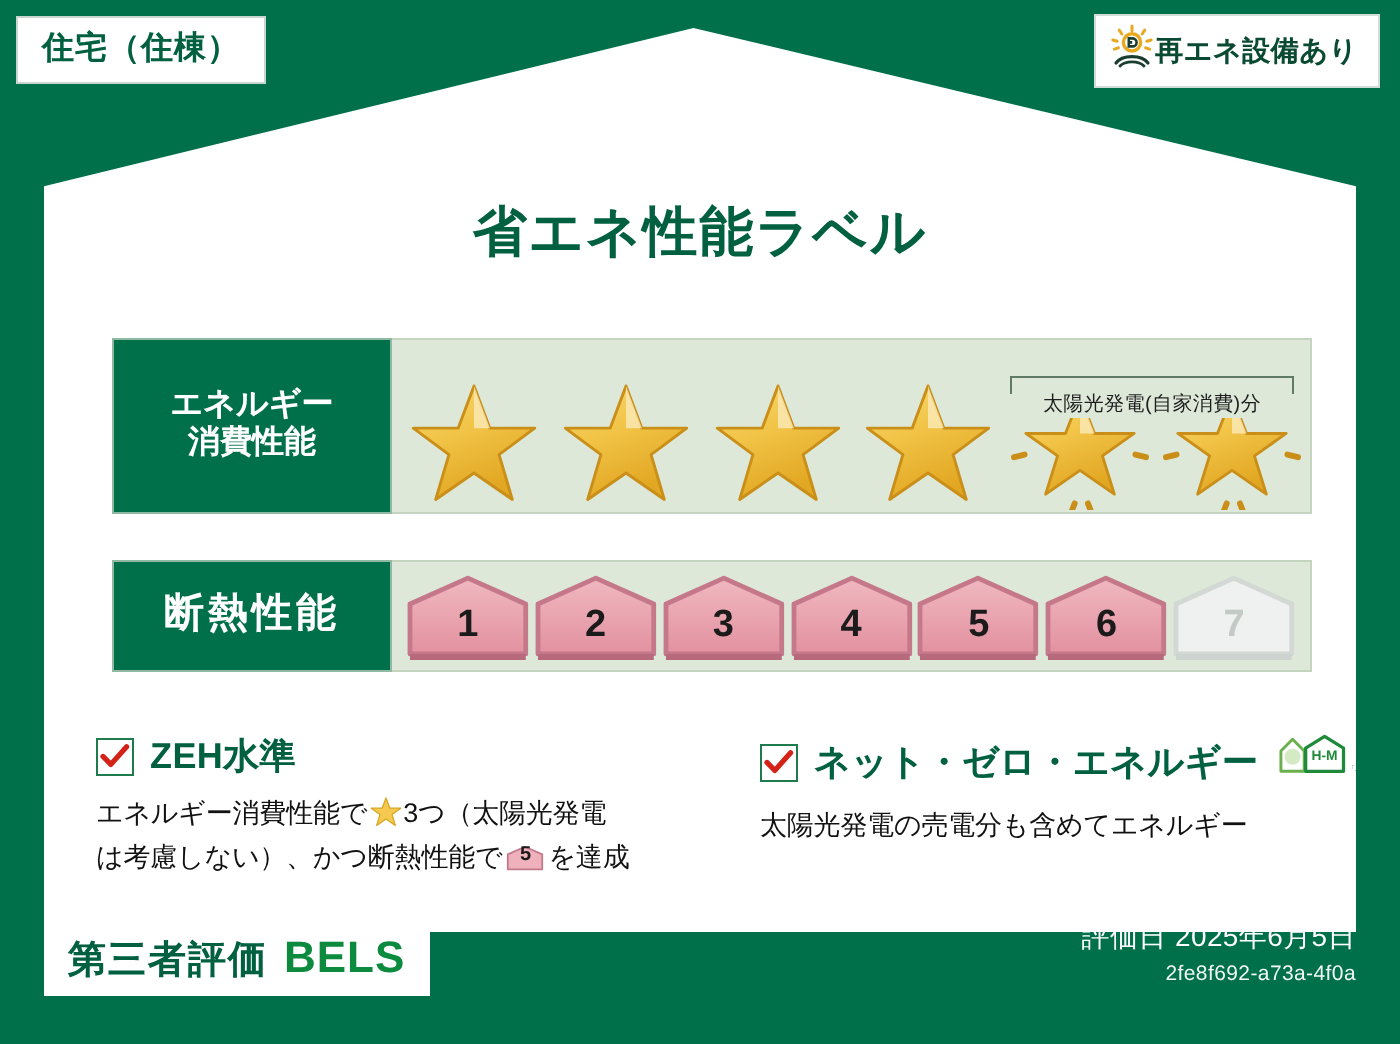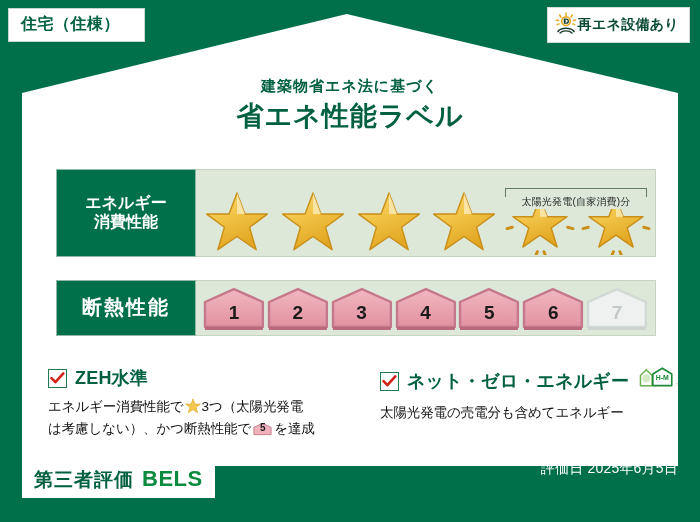--- a/index.html
+++ b/index.html
@@ -27,21 +27,21 @@
   }
   .card-inner{
     position:absolute; inset:0;
   }
 
   
   .tag-dwelling{
     position:absolute; left:8px; top:8px;
     background:#ffffff;
     border:1px solid #c9d6cf;
-    padding:5px 24px 6px 12px;
+    padding:5px 12px 6px 12px;
     color:#00603f;
     font-size:16px; font-weight:bold;
     letter-spacing:0.5px;
     z-index:6;
   }
 
   
   .badge-renew{
     position:absolute; right:10px; top:7px;
     background:#ffffff;
@@ -220,21 +220,20 @@
   .footer-right .uid{ font-size:10.5px; letter-spacing:0.2px; margin-top:3px; opacity:0.95; }
 </style>
 </head>
 <body>
 
 <div id="label-root">
 
   <div class="card">
     <div class="card-inner">
 
-      <div class="head-sub">建築物省エネ法に基づく</div>
       <div class="head-main">省エネ性能ラベル</div>
 
       <div class="row row-energy">
         <div class="row-label">
           <span>エネルギー</span>
           <span>消費性能</span>
         </div>
         <div class="row-body">
 
           <div class="solar-bracket"></div>
@@ -452,16 +451,17 @@
     <span class="txt">再エネ設備あり</span>
   </div>
 
   <div class="footer">
     <div class="bels-plate">
       <span class="eval">第三者評価</span>
       <span class="bels">BELS</span>
     </div>
     <div class="footer-right">
       <div class="date">評価日 2025年6月5日</div>
+      <div class="uid">2fe8f692-a73a-4f0a</div>
     </div>
   </div>
 
 </div>
 
 </body></html>

